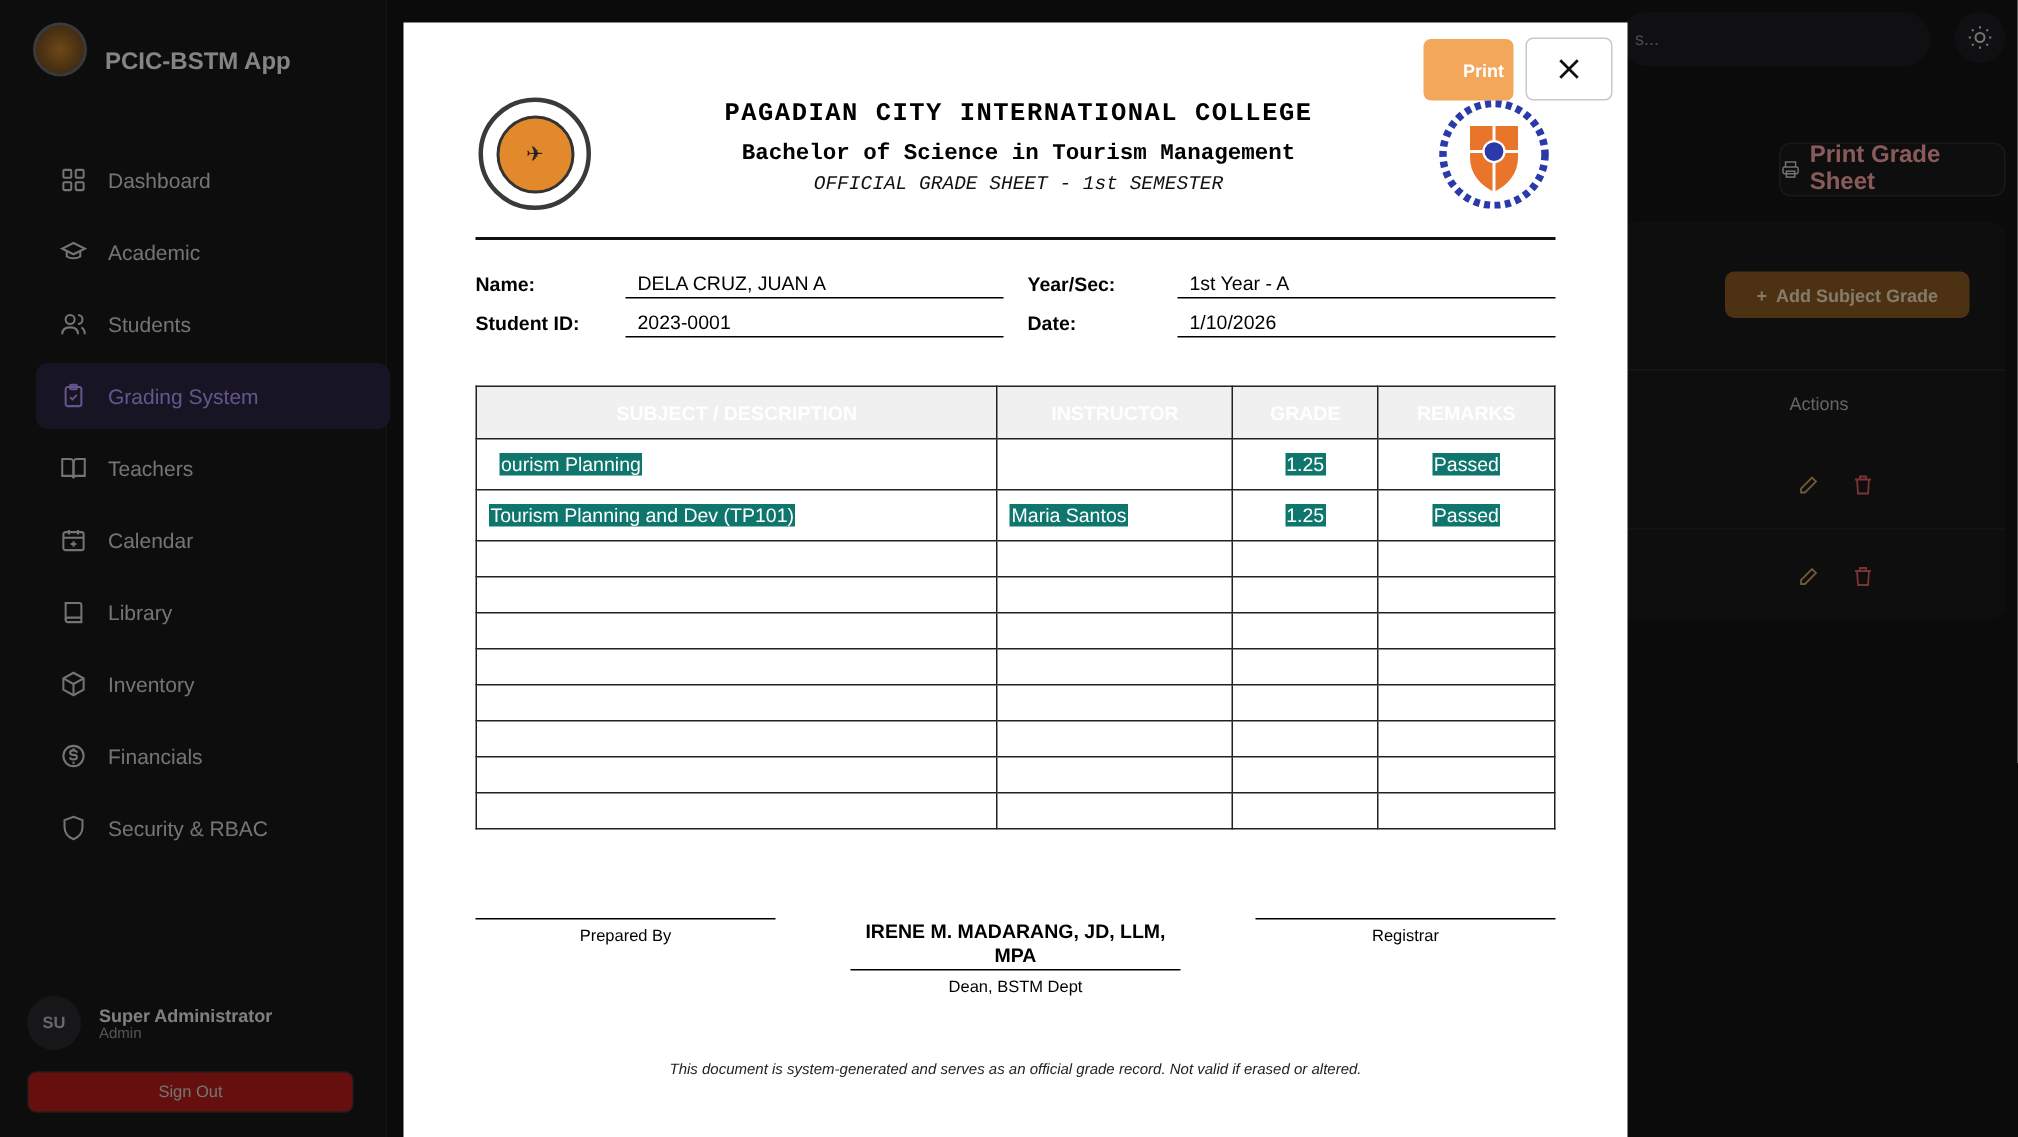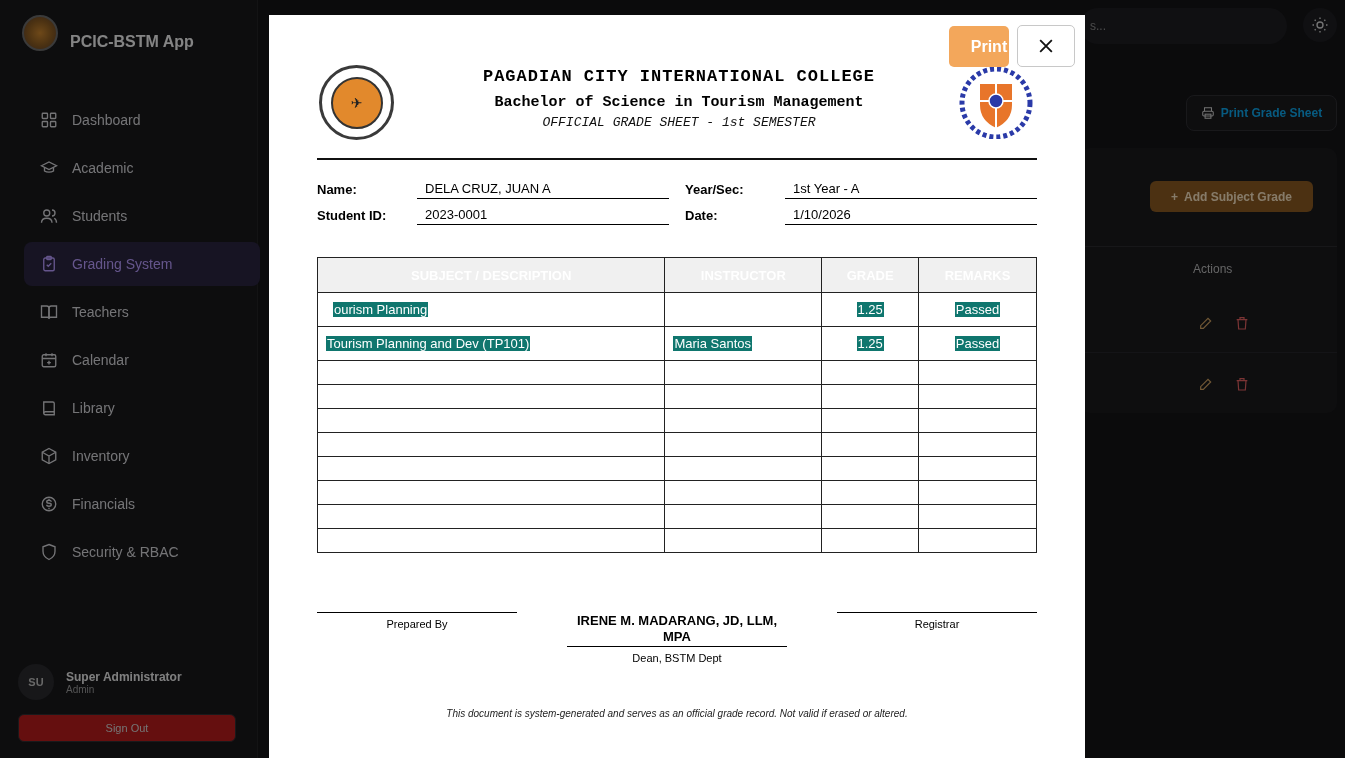--- a/index.html
+++ b/index.html
@@ -19,36 +19,36 @@
   .nav-icon svg { width: 18px; height: 18px; stroke: currentColor; fill: none; stroke-width: 1.8; }
   .user-box { position: absolute; left: 18px; top: 664px; display: flex; align-items: center; gap: 12px; }
   .avatar { width: 36px; height: 36px; border-radius: 50%; background: #2a2a2e; color: #bdbdbd; font-size: 11px; font-weight: 700; display: flex; align-items: center; justify-content: center; }
   .user-name { font-size: 12px; font-weight: 700; color: #e8e8e8; }
   .user-role { font-size: 10px; color: #9a9a9a; }
   .signout { position: absolute; left: 18px; top: 714px; width: 218px; height: 28px; border: 1px solid #2e2e32; border-radius: 6px; background: #b91c1c; font-size: 11px; color: #d4d4d4; display: flex; align-items: center; justify-content: center; }
 
   .topbar-search { position: absolute; left: 1080px; top: 8px; width: 207px; height: 36px; background: #1e1e22; border-radius: 18px; color: #8a8a8a; font-size: 12px; display: flex; align-items: center; padding-left: 10px; }
   .theme-toggle { position: absolute; left: 1303px; top: 8px; width: 34px; height: 34px; border-radius: 50%; background: #1e1e22; display: flex; align-items: center; justify-content: center; }
   .theme-toggle svg { width: 18px; height: 18px; stroke: #d4d4d4; fill: none; stroke-width: 1.8; }
-  .print-sheet-btn { position: absolute; left: 1186px; top: 95px; width: 151px; height: 36px; border: 1px solid #2e2e32; border-radius: 8px; background: #1a1a1d; color: #0ea5e9; font-size: 12px; font-weight: 700; display: flex; align-items: center; justify-content: center; gap: 6px; }
+  .print-sheet-btn { position: absolute; left: 1186px; top: 95px; width: 151px; height: 36px; border: 1px solid #2e2e32; border-radius: 8px; background: #1a1a1d; color: #fca5a5; font-size: 16px; font-weight: 700; display: flex; align-items: center; justify-content: center; gap: 6px; }
   .print-sheet-btn svg { width: 14px; height: 14px; stroke: #d0d0d0; fill: none; stroke-width: 1.8; }
   .panel { position: absolute; left: 1080px; top: 148px; width: 257px; height: 265px; background: #1a1a1d; border-radius: 10px; }
   .add-grade-btn { position: absolute; left: 1150px; top: 181px; width: 163px; height: 31px; background: #8a5a22; border-radius: 6px; color: #f5e0c0; font-size: 12px; font-weight: 700; display: flex; align-items: center; justify-content: center; gap: 6px; }
   .panel-divider { position: absolute; left: 1080px; top: 246px; width: 257px; height: 1px; background: #2a2a2e; }
   .actions-head { position: absolute; left: 1193px; top: 262px; font-size: 12px; color: #b8b8b8; }
   .row-actions { position: absolute; left: 1198px; display: flex; gap: 20px; }
   .row-actions svg { width: 16px; height: 16px; fill: none; stroke-width: 1.8; }
   .row-divider { position: absolute; left: 1080px; width: 257px; height: 1px; background: #26262a; }
 
   
   .overlay { position: absolute; inset: 0; background: rgba(0,0,0,0.45); }
 
   
   .modal { position: absolute; left: 269px; top: 15px; width: 816px; height: 743px; background: #ffffff; color: #000; }
-  .btn-print { position: absolute; left: 680px; top: 11px; width: 60px; height: 41px; background: #f3a75b; color: #fff; border-radius: 5px; font-size: 16px; font-weight: 700; display: flex; align-items: center; justify-content: center; border: none; padding-left: 20px; }
+  .btn-print { position: absolute; left: 680px; top: 11px; width: 60px; height: 41px; background: #f3a75b; color: #fff; border-radius: 5px; font-size: 12px; font-weight: 700; display: flex; align-items: center; justify-content: center; border: none; padding-left: 20px; }
   .btn-close { position: absolute; left: 748px; top: 10px; width: 58px; height: 42px; background: #fff; border: 1px solid #c8c8c8; border-radius: 5px; display: flex; align-items: center; justify-content: center; }
   .btn-close svg { width: 20px; height: 20px; stroke: #111; stroke-width: 2.2; }
 
   .logo-left { position: absolute; left: 50px; top: 50px; width: 75px; height: 75px; border-radius: 50%; background: #fff; border: 3px solid #3a3a3a; display: flex; align-items: center; justify-content: center; }
   .logo-left .inner { width: 52px; height: 52px; border-radius: 50%; background: #e2892c; border: 2px solid #333; display: flex; align-items: center; justify-content: center; }
   .logo-left .inner span { font-size: 14px; color: #222; }
   .logo-right { position: absolute; left: 690px; top: 52px; width: 74px; height: 72px; }
 
   .header-text { position: absolute; left: 130px; top: 52px; width: 560px; text-align: center; font-family: Liberation Mono, monospace; }
   .college { font-size: 17px; font-weight: 700; letter-spacing: 1px; color: #000; }

